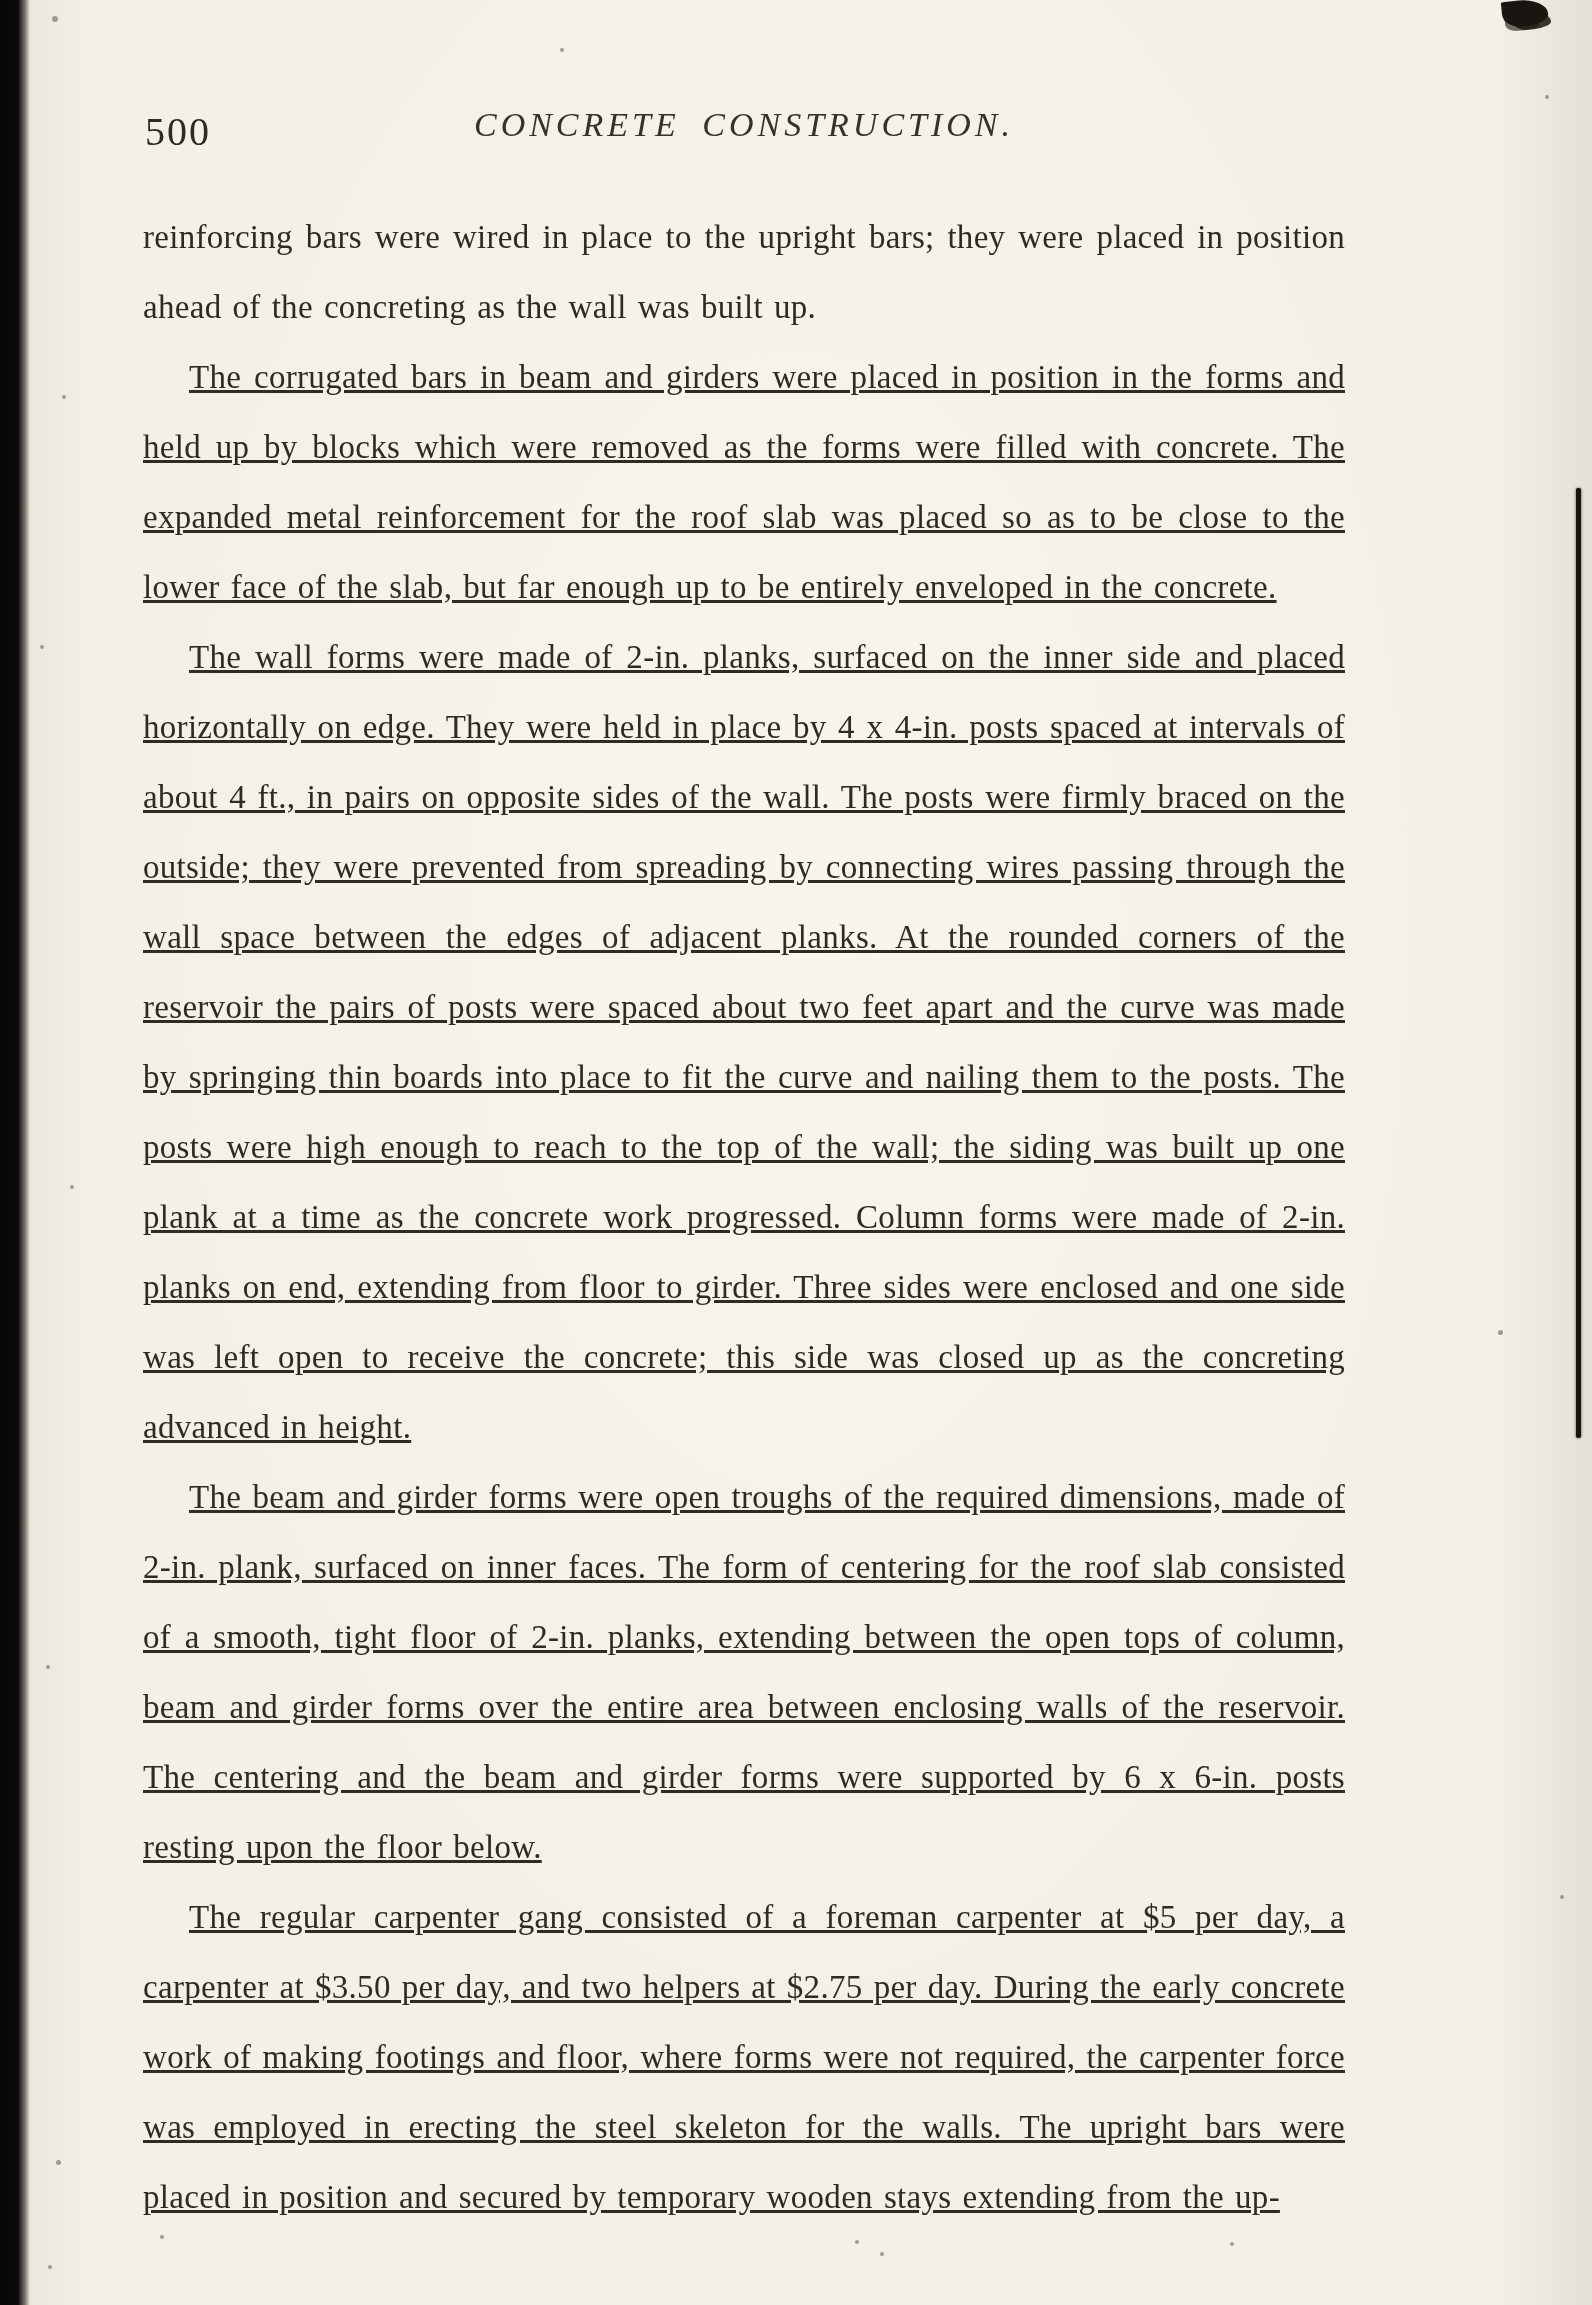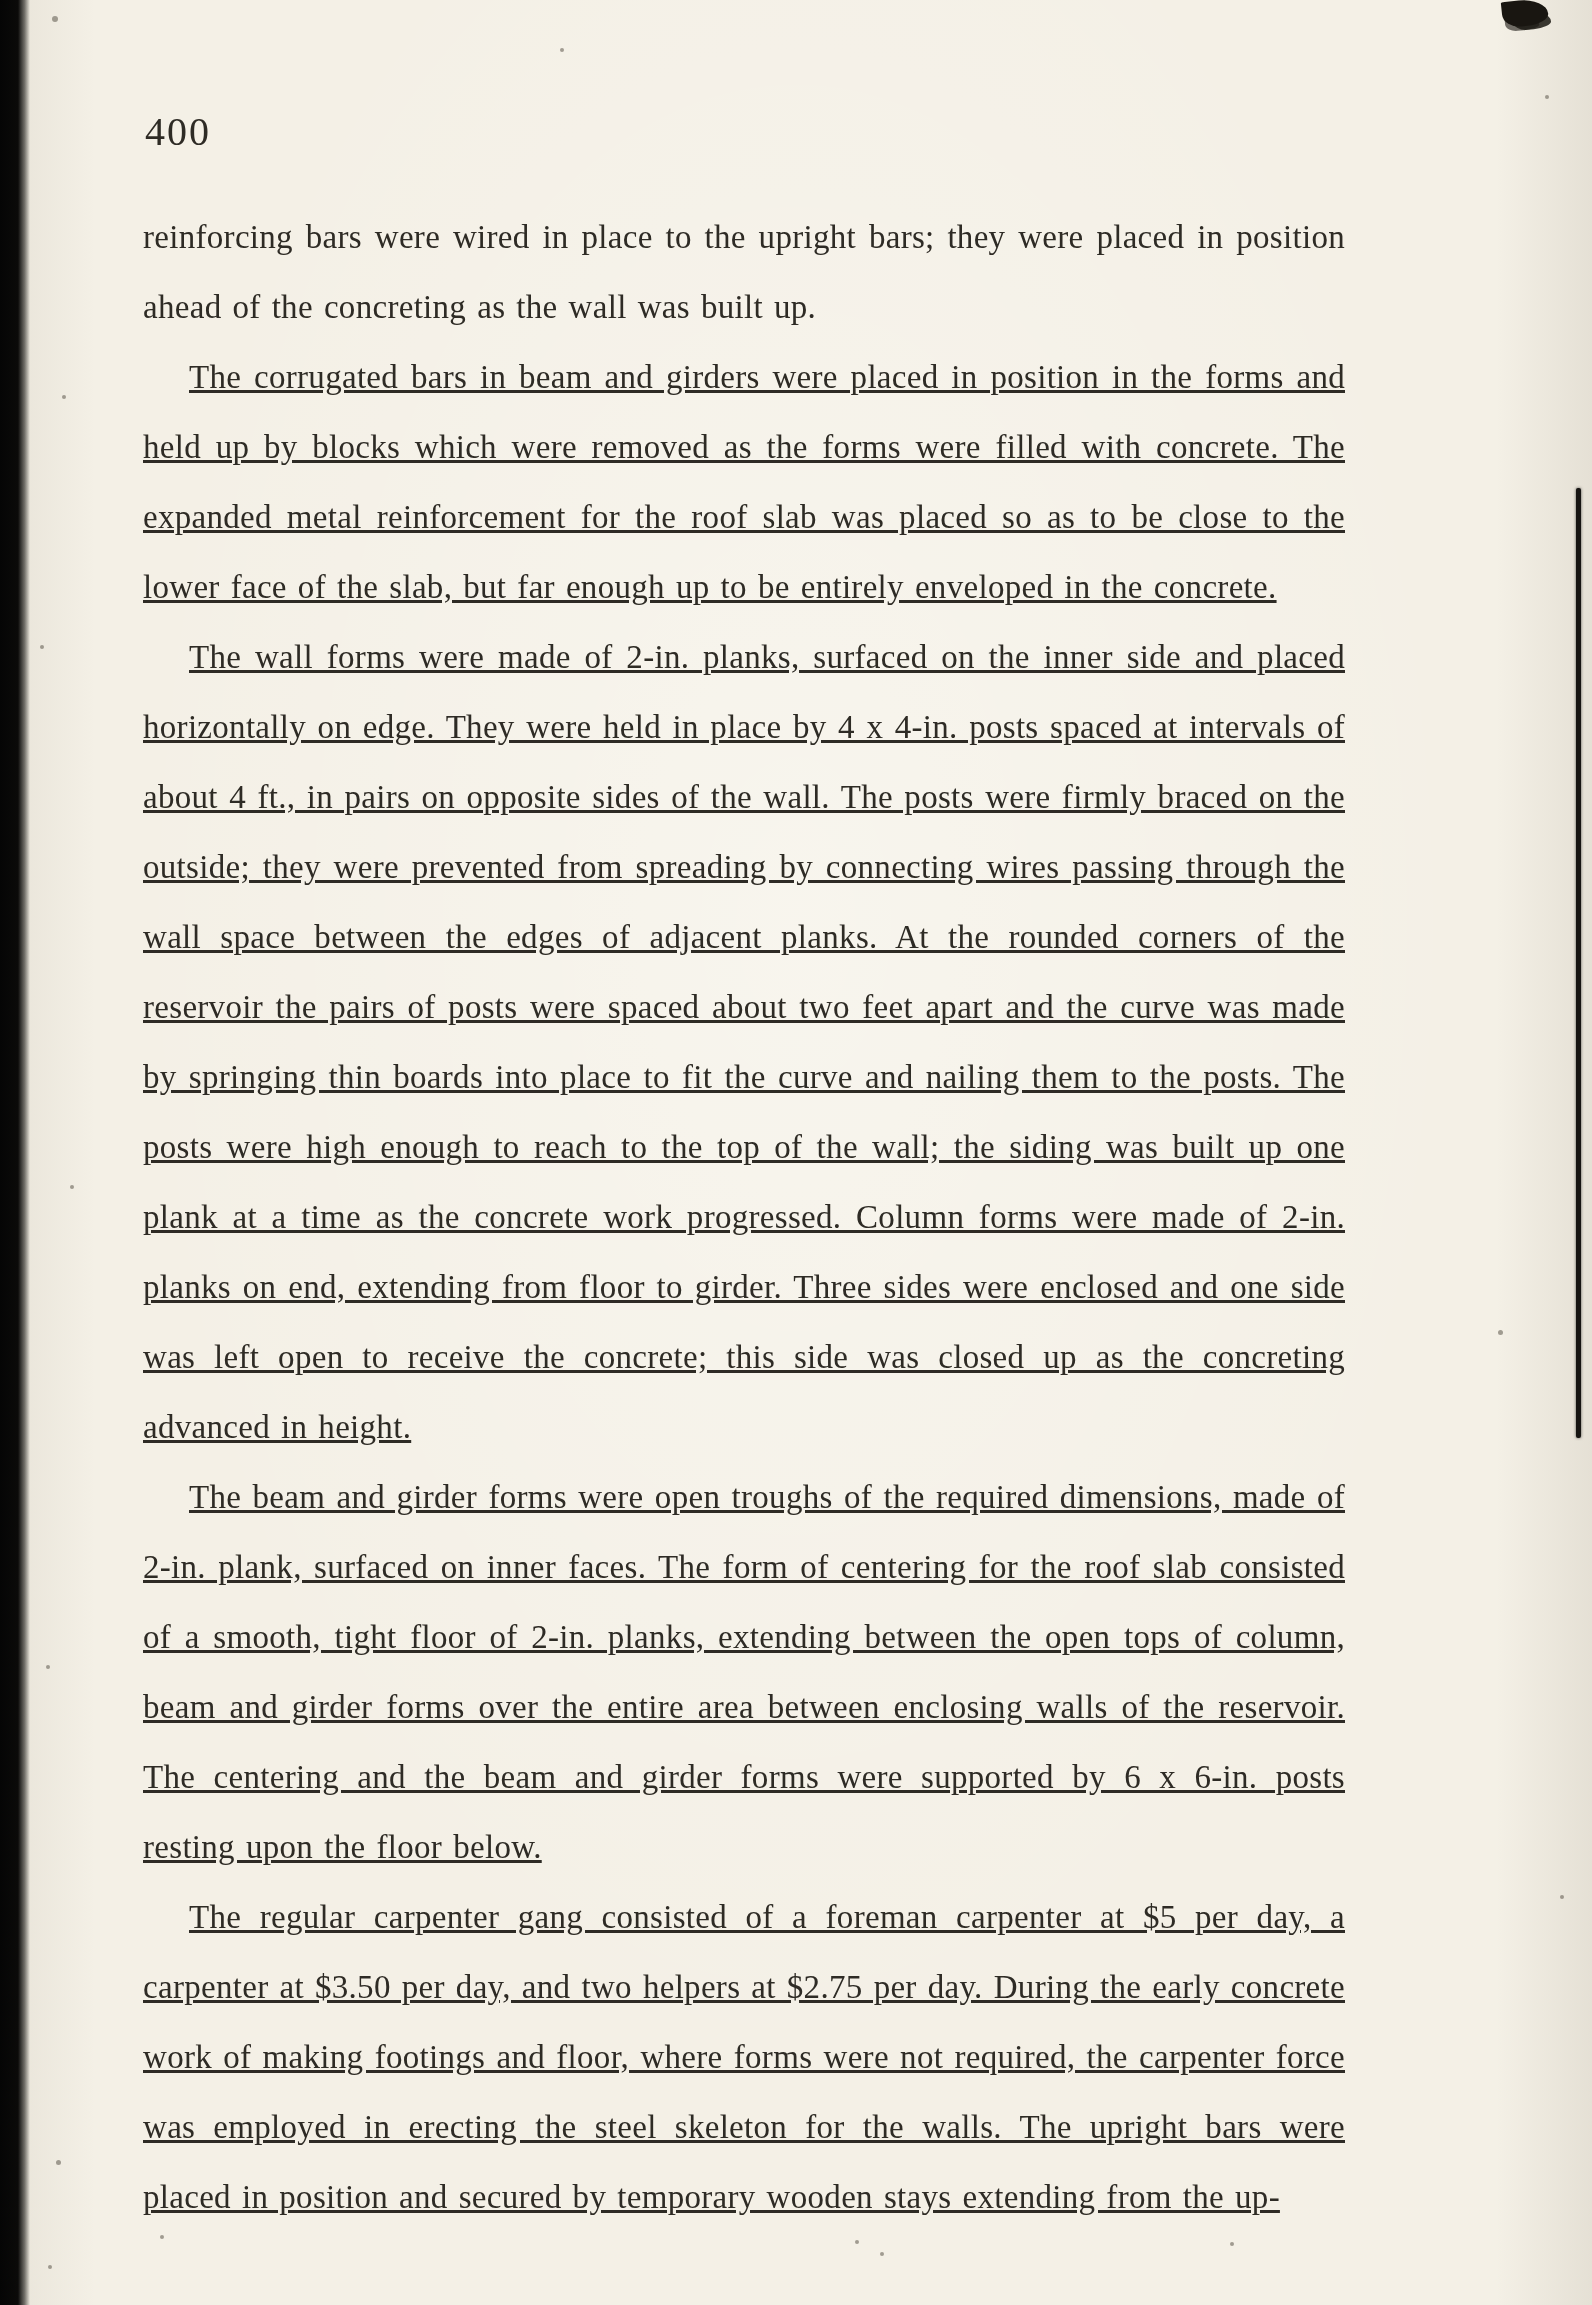--- a/index.html
+++ b/index.html
@@ -115,21 +115,22 @@
   <div class="speck" style="left:56px; top:2160px; width:5px; height:5px;"></div>
   <div class="speck" style="left:48px; top:2265px; width:4px; height:4px;"></div>
   <div class="speck" style="left:855px; top:2240px; width:4px; height:4px;"></div>
   <div class="speck" style="left:880px; top:2252px; width:4px; height:4px;"></div>
   <div class="speck" style="left:1230px; top:2242px; width:4px; height:4px;"></div>
   <div class="speck" style="left:160px; top:2235px; width:4px; height:4px;"></div>
 
   <div class="content">
 
     <div class="header">
-      <span class="page-number">400</span>
+      <span class="page-number">500</span>
+      <span class="running-title">CONCRETE CONSTRUCTION.</span>
     </div>
 
     <div class="body-text">
       <p>reinforcing bars were wired in place to the upright bars; they were placed in position ahead of the concreting as the wall was built up.</p>
       <p class="indent">The corrugated bars in beam and girders were placed in position in the forms and held up by blocks which were removed as the forms were filled with concrete. The expanded metal reinforcement for the roof slab was placed so as to be close to the lower face of the slab, but far enough up to be entirely enveloped in the concrete.</p>
       <p class="indent">The wall forms were made of 2-in. planks, surfaced on the inner side and placed horizontally on edge. They were held in place by 4 x 4-in. posts spaced at intervals of about 4 ft., in pairs on opposite sides of the wall. The posts were firmly braced on the outside; they were prevented from spreading by connecting wires passing through the wall space between the edges of adjacent planks. At the rounded corners of the reservoir the pairs of posts were spaced about two feet apart and the curve was made by springing thin boards into place to fit the curve and nailing them to the posts. The posts were high enough to reach to the top of the wall; the siding was built up one plank at a time as the concrete work progressed. Column forms were made of 2-in. planks on end, extending from floor to girder. Three sides were enclosed and one side was left open to receive the concrete; this side was closed up as the concreting advanced in height.</p>
       <p class="indent">The beam and girder forms were open troughs of the required dimensions, made of 2-in. plank, surfaced on inner faces. The form of centering for the roof slab consisted of a smooth, tight floor of 2-in. planks, extending between the open tops of column, beam and girder forms over the entire area between enclosing walls of the reservoir. The centering and the beam and girder forms were supported by 6 x 6-in. posts resting upon the floor below.</p>
       <p class="indent">The regular carpenter gang consisted of a foreman carpenter at $5 per day, a carpenter at $3.50 per day, and two helpers at $2.75 per day. During the early concrete work of making footings and floor, where forms were not required, the carpenter force was employed in erecting the steel skeleton for the walls. The upright bars were placed in position and secured by temporary wooden stays extending from the up-</p>
     </div>
 

